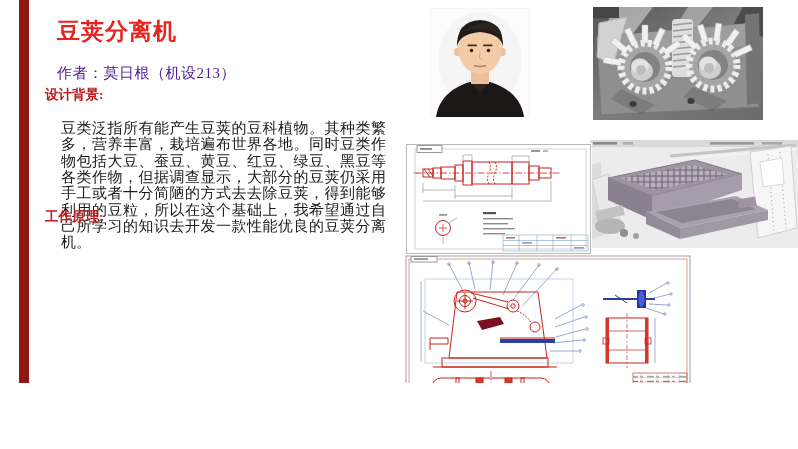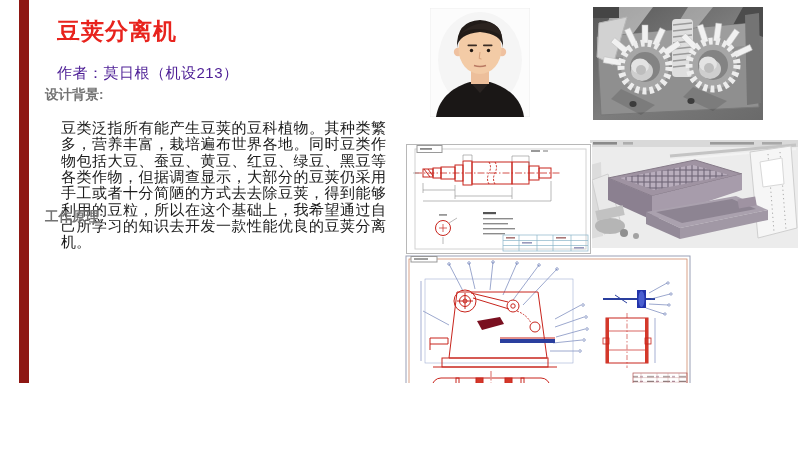--- a/index.html
+++ b/index.html
@@ -1,22 +1,22 @@
 <!DOCTYPE html>
 <html><head>
 <meta charset="utf-8">
 <style>
   html,body{margin:0;padding:0;background:#fff;}
   .poster{position:relative;width:798px;height:383px;background:#ffffff;overflow:hidden;
-          font-family:Liberation Sans, sans-serif;}
+          font-family:Liberation Serif, serif;}
   .accent-bar{position:absolute;left:19px;top:0;width:10px;height:449px;background:#8E1713;}
   .title{position:absolute;left:57px;top:16px;font-size:23px;font-weight:bold;color:#E8231D;letter-spacing:1px;}
   .author{position:absolute;left:57px;top:64px;font-size:15px;color:#4c1d95;letter-spacing:.5px;}
   .section{position:absolute;left:45px;width:357px;color:#1A1A1A;}
-  .section h3{margin:0 0 2px 0;font-size:13.5px;font-weight:bold;color:#737373;}
+  .section h3{margin:0 0 2px 0;font-size:13.5px;font-weight:bold;color:#b91c1c;}
   .section p{margin:16px;font-size:15px;line-height:16.35px;text-align:justify;}
   .sec-1{top:86px;} .sec-2{top:208px;} .sec-3{top:300px;}
   .fig{position:absolute;}
   .fig svg{display:block;}
   .portrait{left:430px;top:8px;width:100px;height:109px;}
   .render-top{left:593px;top:7px;width:170px;height:113px;}
   .render-mid{left:590px;top:140px;width:208px;height:108px;}
   .sheet-shaft{left:405px;top:143px;width:187px;height:112px;background:#fff;}
   .sheet-assembly{left:405px;top:255px;width:286px;height:188px;background:#fff;}
 </style>

